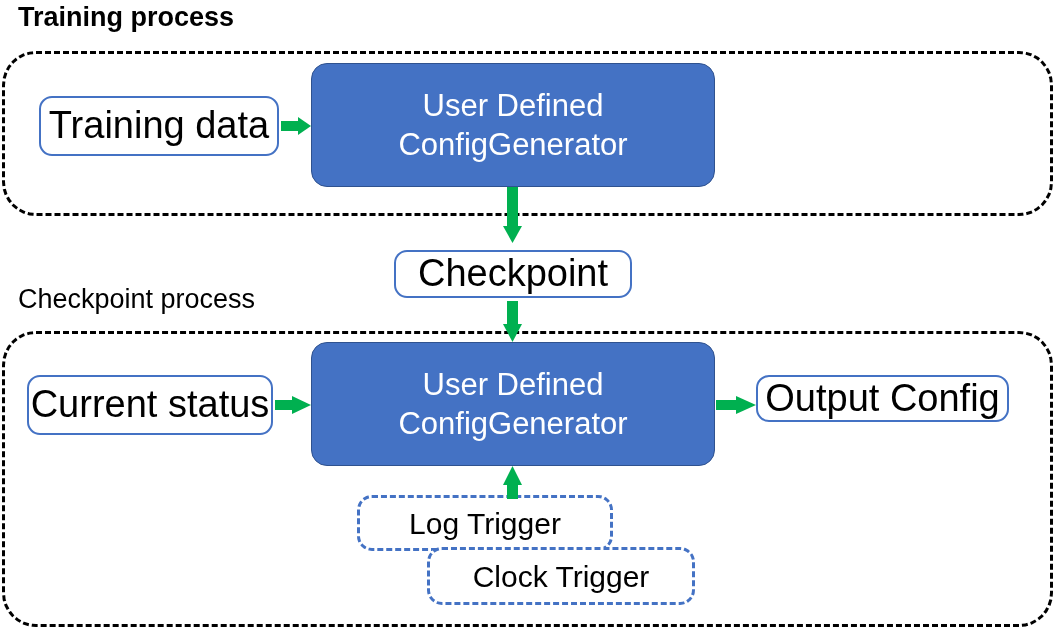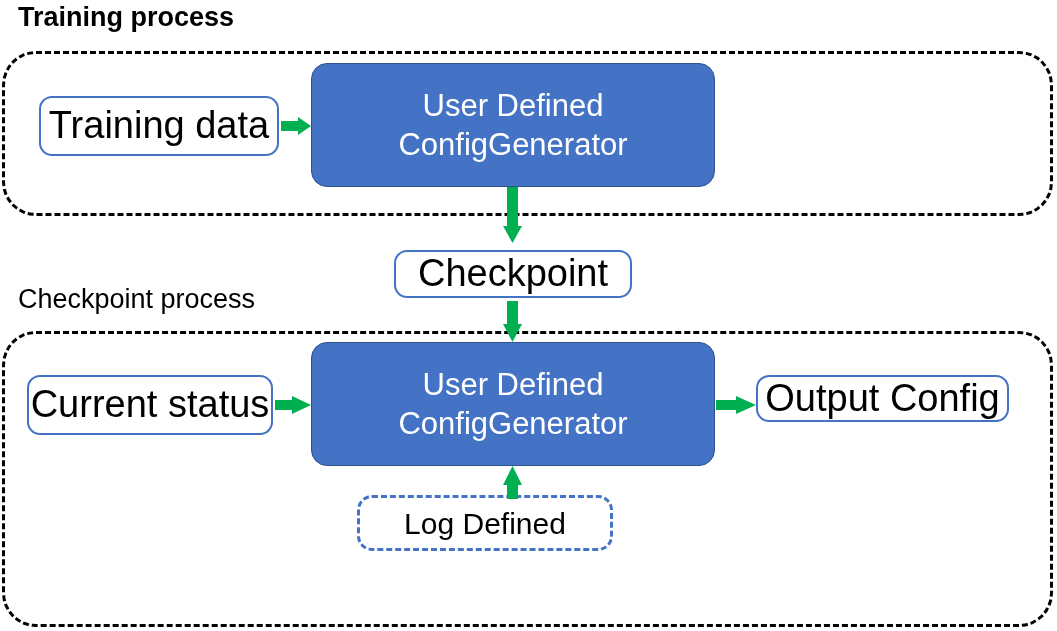--- a/index.html
+++ b/index.html
@@ -149,23 +149,26 @@
   <div class="node-process" id="node-generator-inference">
     <span>User Defined</span>
     <span>ConfigGenerator</span>
   </div>
 
   <div class="node-plain" id="node-output-config">
     <span>Output Config</span>
   </div>
 
   <div class="node-trigger" id="node-log-trigger">
-    <span>Log Defined</span>
-  </div>
-
+    <span>Log Trigger</span>
+  </div>
+
+  <div class="node-trigger" id="node-clock-trigger">
+    <span>Clock Trigger</span>
+  </div>
 
   <svg id="arrow-layer" viewBox="0 0 1057 631" width="1057" height="631">
 
     <g>
       <rect x="281" y="121" width="19" height="10" fill="#00B050"></rect>
       <polygon points="298,117 311,126 298,135" fill="#00B050"></polygon>
     </g>
 
     <g>
       <rect x="507" y="187" width="11" height="41" fill="#00B050"></rect>

